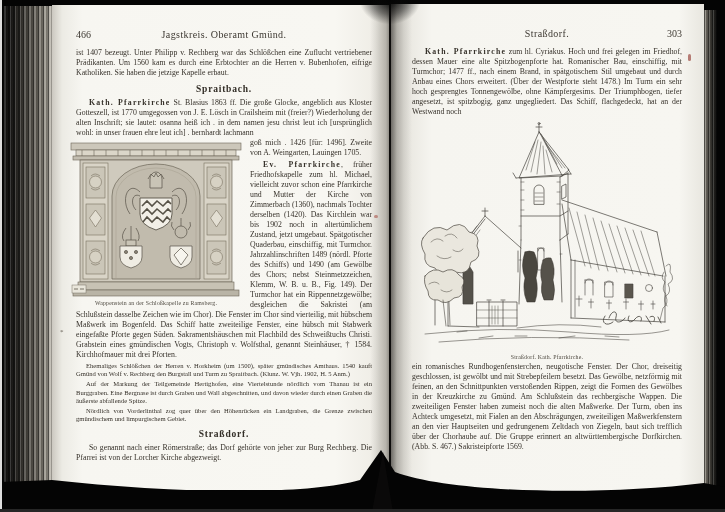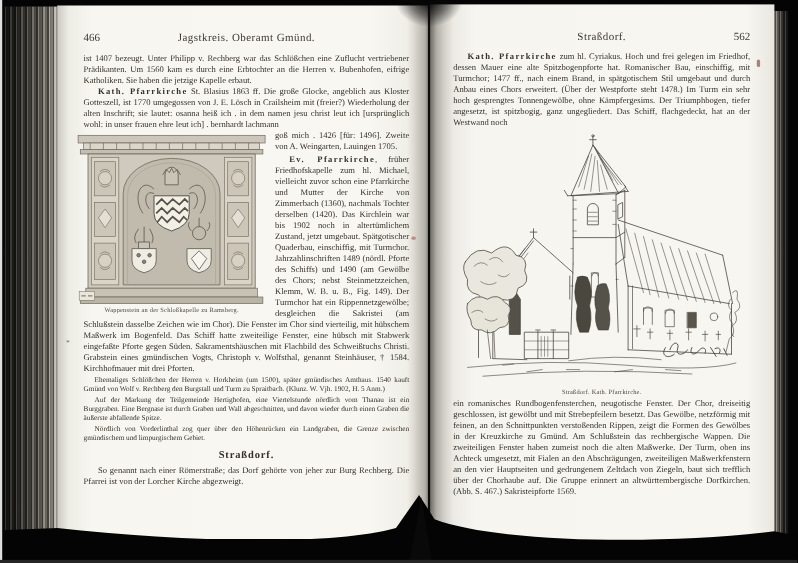--- a/index.html
+++ b/index.html
@@ -83,20 +83,21 @@
   <div class="page-left">
     <div class="pl-content">
       <div class="header-row">
         <span class="pageno">466</span>
         <span class="rh">Jagstkreis. Oberamt Gmünd.</span>
         <span class="pageno"></span>
       </div>
 
       <p class="body">ist 1407 bezeugt. Unter Philipp v. Rechberg war das Schlößchen eine Zuflucht vertriebener Prädikanten. Um 1560 kam es durch eine Erbtochter an die Herren v. Bubenhofen, eifrige Katholiken. Sie haben die jetzige Kapelle erbaut.</p>
 
+      <div class="heading">Spraitbach.</div>
 
       <p class="body ind"><span class="lead">Kath. Pfarrkirche</span><span> St. Blasius 1863 ff. Die große Glocke, angeblich aus Kloster Gotteszell, ist 1770 umgegossen von J. E. Lösch in Crailsheim mit (freier?) Wiederholung der alten Inschrift; sie lautet: osanna heiß ich . in dem namen jesu christ leut ich [ursprünglich wohl: in unser frauen ehre leut ich] . bernhardt lachmann</span></p>
 
       <figure class="figure-left" style="margin-left:-6px;">
         <svg viewBox="0 0 172 158" width="172" height="158">
           <g stroke="#6b6557" stroke-width="0.6">
             <rect x="1" y="3" width="170" height="7" fill="#ccc7ba"></rect>
             <rect x="6" y="10" width="160" height="6" fill="#dbd6c9"></rect>
             <rect x="3" y="16" width="166" height="4" fill="#c3beb1"></rect>
             <path d="M12,10 v6 M24,10 v6 M36,10 v6 M48,10 v6 M60,10 v6 M72,10 v6 M84,10 v6 M96,10 v6 M108,10 v6 M120,10 v6 M132,10 v6 M144,10 v6 M156,10 v6" fill="none"></path>
@@ -175,21 +176,21 @@
       <div class="heading">Straßdorf.</div>
       <p class="body ind">So genannt nach einer Römerstraße; das Dorf gehörte von jeher zur Burg Rechberg. Die Pfarrei ist von der Lorcher Kirche abgezweigt.</p>
     </div>
   </div>
 
   <div class="page-right">
     <div class="pr-content">
       <div class="header-row">
         <span class="pageno"></span>
         <span class="rh">Straßdorf.</span>
-        <span class="pageno right">562</span>
+        <span class="pageno right">303</span>
       </div>
 
       <p class="body ind"><span class="lead">Kath. Pfarrkirche</span><span> zum hl. Cyriakus. Hoch und frei gelegen im Friedhof, dessen Mauer eine alte Spitzbogenpforte hat. Romanischer Bau, einschiffig, mit Turmchor; 1477 ff., nach einem Brand, in spätgotischem Stil umgebaut und durch Anbau eines Chors erweitert. (Über der Westpforte steht 1478.) Im Turm ein sehr hoch gesprengtes Tonnengewölbe, ohne Kämpfergesims. Der Triumphbogen, tiefer angesetzt, ist spitzbogig, ganz ungegliedert. Das Schiff, flachgedeckt, hat an der Westwand noch</span></p>
 
       <figure class="figure-center">
         <svg viewBox="0 0 256 232" width="256" height="232">
           <g fill="none" stroke="#45423c" stroke-width="0.7" stroke-linecap="round">
 
             <g>
               <path d="M120,12 L100,58 L143,56 Z"></path>

